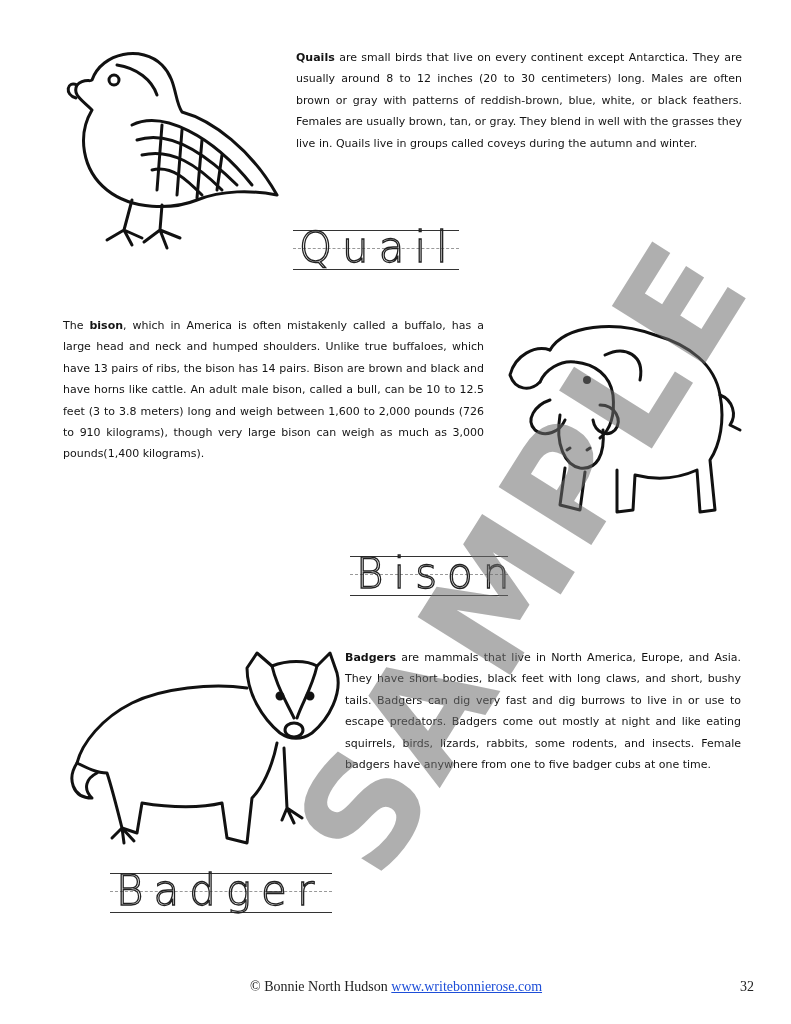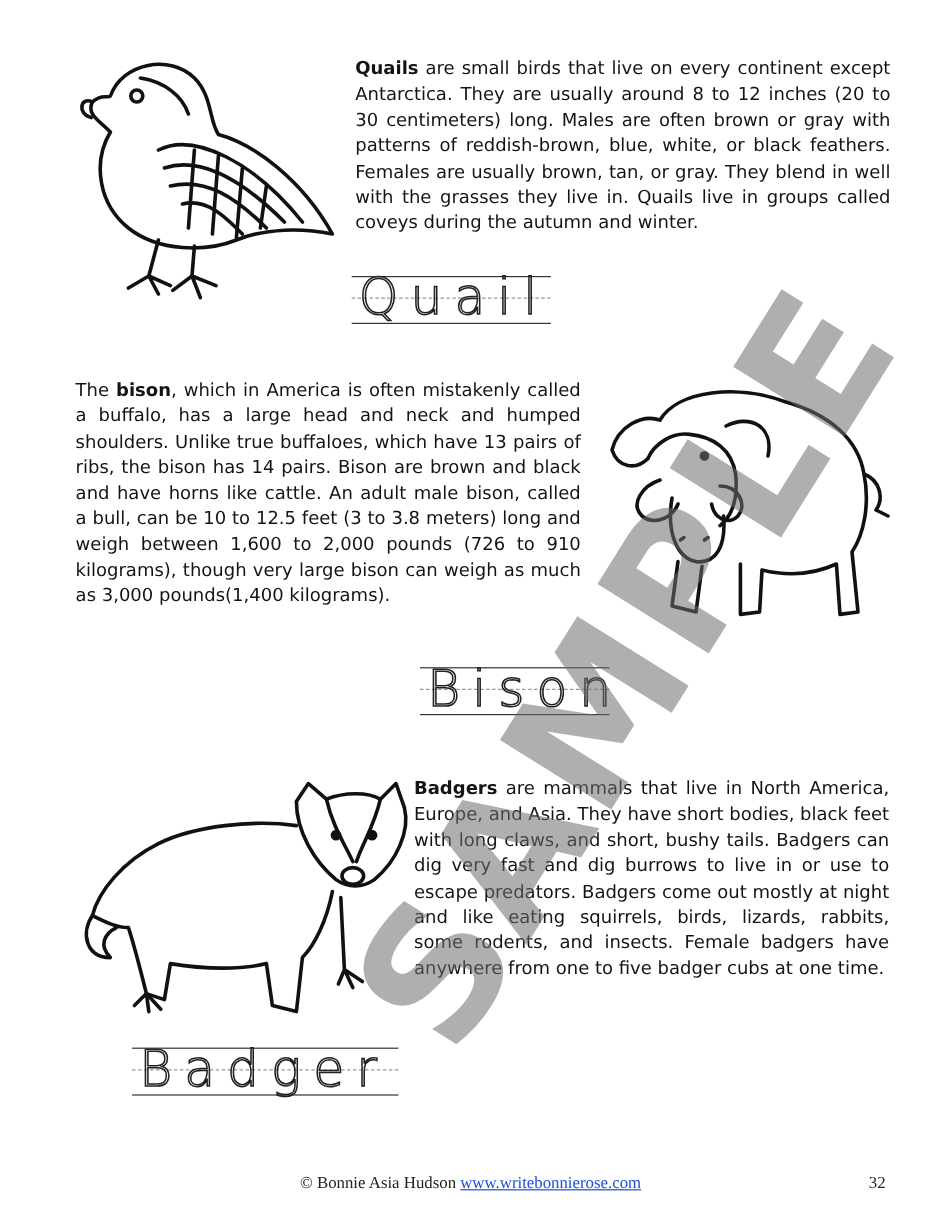--- a/index.html
+++ b/index.html
@@ -1,29 +1,29 @@
 <!DOCTYPE html>
 <html><head>
 <meta charset="utf-8">
 <style>
   html, body { margin:0; padding:0; background:#ffffff; }
   body { width:791px; height:1024px; position:relative; overflow:hidden; font-family:"DejaVu Sans", sans-serif; color:#111; }
-  .para { position:absolute; font-size:15px; line-height:21.4px; text-align:justify; color:#141414; }
+  .para { position:absolute; font-size:11px; line-height:21.4px; text-align:justify; color:#141414; }
   .para b { font-weight:bold; }
   .illus { position:absolute; }
   .trace { position:absolute; }
   .trace .top { position:absolute; left:0; right:0; top:6px; border-top:1.5px solid #333; }
   .trace .mid { position:absolute; left:0; right:0; top:24px; border-top:1px dashed #999; }
   .trace .base { position:absolute; left:0; right:0; top:45px; border-top:1.5px solid #333; }
   .trace .word { position:absolute; left:6px; top:1px; font-family:"DejaVu Sans", sans-serif; font-size:42px; line-height:46px; letter-spacing:10px; color:transparent; -webkit-text-stroke:1.3px #222; font-weight:300; white-space:nowrap; }
   .watermark { position:absolute; left:170px; top:470px; transform:rotate(-58deg); transform-origin:center; font-family:"DejaVu Sans", sans-serif; font-size:150px; font-weight:bold; color:rgba(110,110,110,0.55); letter-spacing:4px; pointer-events:none; white-space:nowrap; }
   .footer { position:absolute; top:979px; left:0; width:791px; font-family:"Liberation Serif", serif; font-size:14px; color:#222; }
   .footer .credit { position:absolute; left:250px; }
   .footer a { color:#1d4ed8; text-decoration:underline; }
-  .footer .page { position:absolute; left:724px; }
+  .footer .page { position:absolute; left:740px; }
 </style>
 </head>
 <body>
 
 <div class="illus" style="left:62px;top:40px;width:225px;height:215px;">
   <svg width="225" height="215" viewBox="0 0 225 215">
     <g fill="none" stroke="#111" stroke-width="3" stroke-linejoin="round" stroke-linecap="round">
       <path d="M30 40 C40 12 80 5 100 25 C115 40 112 60 120 72 C150 80 190 110 215 155 C190 150 160 150 135 160 C110 170 70 170 45 150 C20 130 15 95 30 70 C20 60 10 55 15 45 C22 38 28 42 30 40 Z"></path>
       <path d="M15 45 C5 40 2 55 14 58"></path>
       <circle cx="52" cy="40" r="5"></circle>
@@ -102,15 +102,15 @@
 <div class="trace" style="left:70px;top:867px;width:222px;height:64px;margin-left:40px;">
   <div class="top"></div>
     <div class="mid"></div>
     <div class="base"></div>
   <div class="word">Badger</div>
 </div>
 
 <div class="watermark">SAMPLE</div>
 
 <div class="footer">
-  <span class="credit"><span>© Bonnie Asia Hudson </span><a>www.writebonnierose.com</a></span>
+  <span class="credit"><span>© Bonnie North Hudson </span><a>www.writebonnierose.com</a></span>
   <span class="page">32</span>
 </div>
 
 </body></html>

